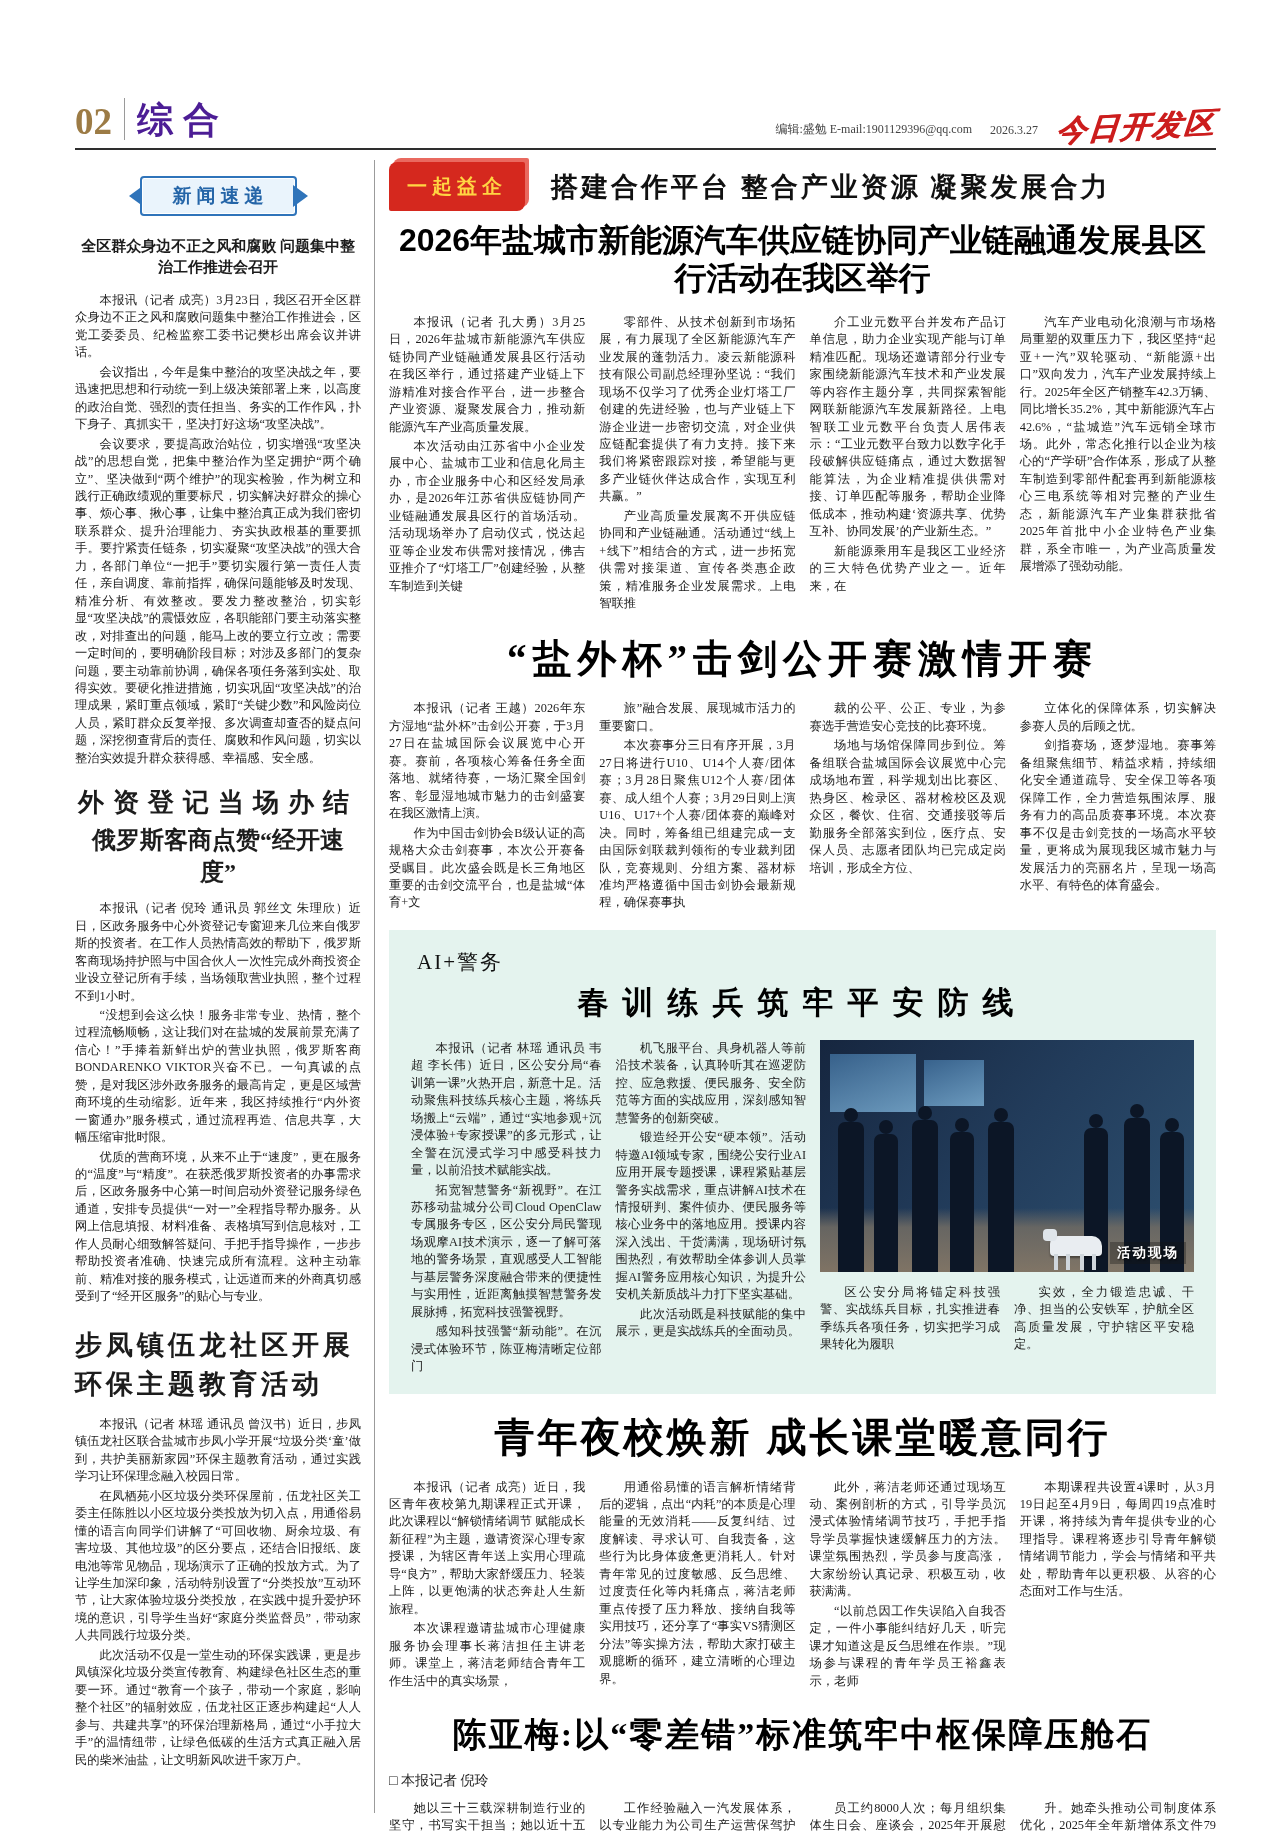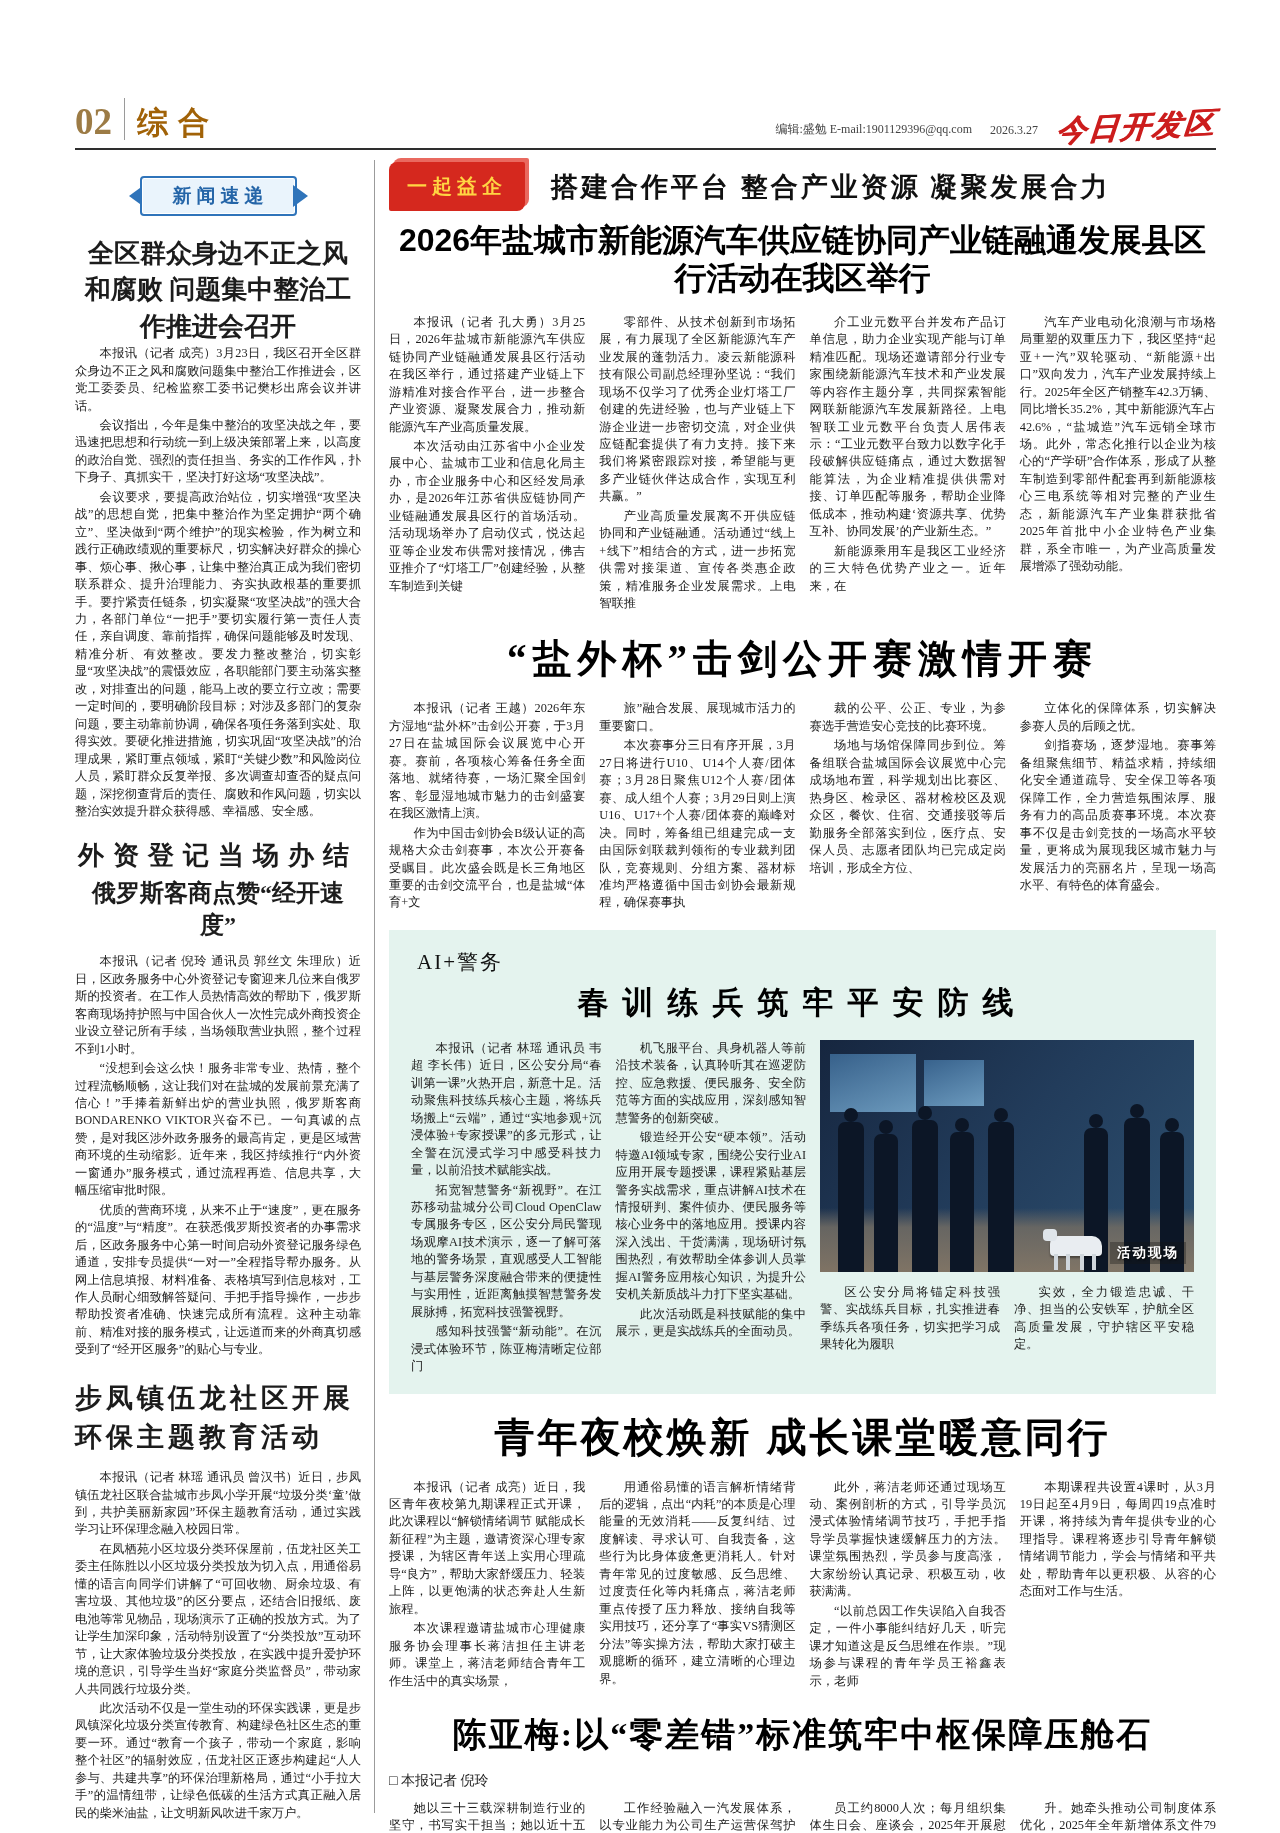--- a/index.html
+++ b/index.html
@@ -5,21 +5,21 @@
   * { margin:0; padding:0; box-sizing:border-box; }
   html,body { background:#ffffff; }
   body { font-family:"Liberation Serif","DejaVu Serif",serif; color:#1c1c1c; }
   .page { position:relative; width:1280px; height:1833px; background:#fff; overflow:hidden; }
 
   
   .header { position:absolute; left:75px; right:64px; top:86px; height:58px; }
   .header-left { position:absolute; left:0; bottom:4px; display:flex; align-items:flex-end; gap:12px; }
   .page-num { font-size:37px; font-weight:700; color:#9c7b45; line-height:1; }
   .head-div { width:1px; height:42px; background:#9a9a9a; }
-  .section-title { font-size:31px; font-weight:700; letter-spacing:10px; line-height:1.05; color:#a16207; }
+  .section-title { font-size:36px; font-weight:700; letter-spacing:10px; line-height:1.05; color:#4c1d95; }
   .header-right { position:absolute; right:0; bottom:2px; display:flex; align-items:flex-end; gap:18px; }
   .editor-line { font-size:12px; color:#444; padding-bottom:4px; }
   .date-line { font-size:12px; color:#444; padding-bottom:4px; }
   .masthead { color:#cc1d1d; font-size:30px; font-weight:900; font-style:italic;
               transform:rotate(-3deg) skewX(-8deg); letter-spacing:2px; line-height:1;
               text-shadow:1px 0 0 #cc1d1d; }
   .header-rule { position:absolute; left:75px; right:64px; top:148px; border-top:2px solid #2e2e2e; }
 
   
   .content { position:absolute; left:75px; right:64px; top:160px; bottom:20px; display:flex; }
@@ -27,21 +27,21 @@
   .main-col { flex:1; padding-left:14px; }
 
   
   .badge-news-row { display:flex; align-items:center; justify-content:center; margin:16px 0 20px; }
   .tri { width:0; height:0; border-top:11px solid transparent; border-bottom:11px solid transparent; }
   .tri.l { border-right:15px solid #2f74ba; margin-right:-4px; }
   .tri.r { border-left:15px solid #2f74ba; margin-left:-4px; }
   .badge-news { border:2px solid #2f74ba; background:#eaf4fc; color:#2465a8; font-weight:700;
                 font-size:19px; letter-spacing:5px; padding:5px 26px 5px 31px; border-radius:4px;
                 box-shadow:0 0 0 1px #fff inset; }
-  .lh1 { font-size:26px; font-weight:700; text-align:center; line-height:1.4; margin:4px 2px 0; }
+  .lh1 { font-size:15px; font-weight:700; text-align:center; line-height:1.4; margin:4px 2px 14px; }
   .body-text p { font-size:12.3px; line-height:1.42; text-align:justify; text-indent:2em; margin-bottom:2px; }
   .lh2 { text-align:center; margin:18px 0 12px; }
   .lh2 .t1 { display:block; font-size:26px; font-weight:600; letter-spacing:9px; }
   .lh2 .t2 { display:block; font-size:24px; font-weight:800; margin-top:4px; }
   .lh3 { text-align:left; margin:20px 0 12px; }
   .lh3 span { display:block; font-size:27px; font-weight:600; letter-spacing:4px; line-height:1.45; }
 
   
   .promo-row { display:flex; align-items:center; gap:26px; margin:2px 0 10px; }
   .badge-promo { position:relative; background:#d5281e; color:#ffd543; font-weight:800; font-size:20px;

